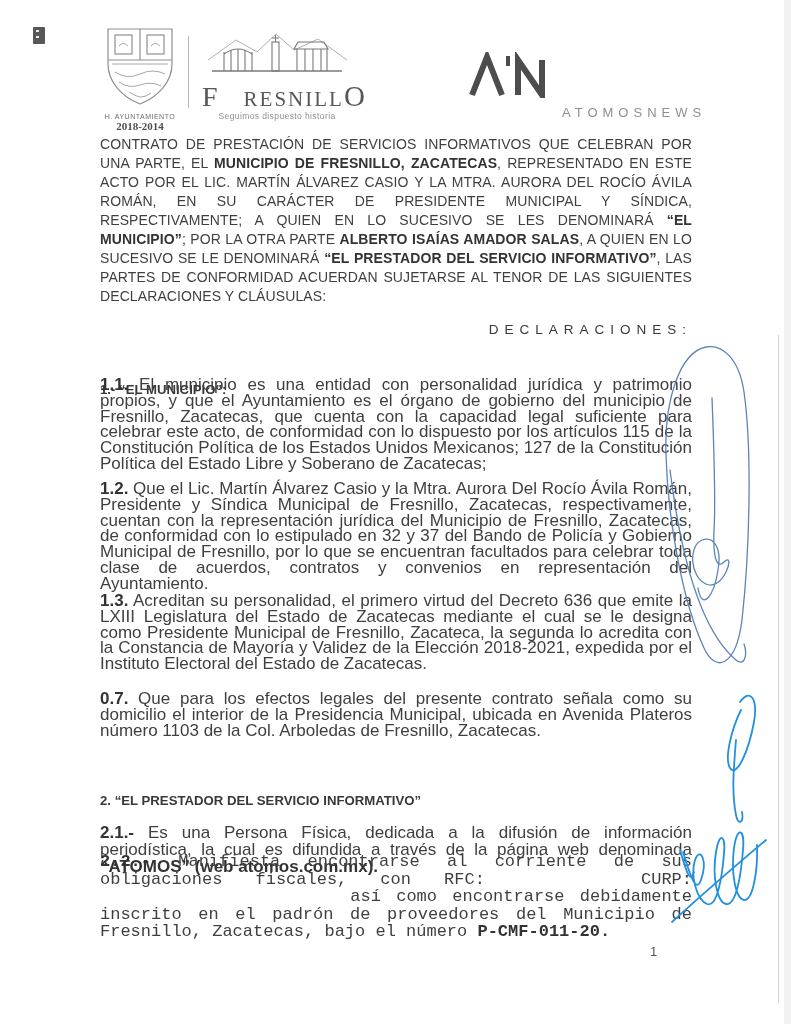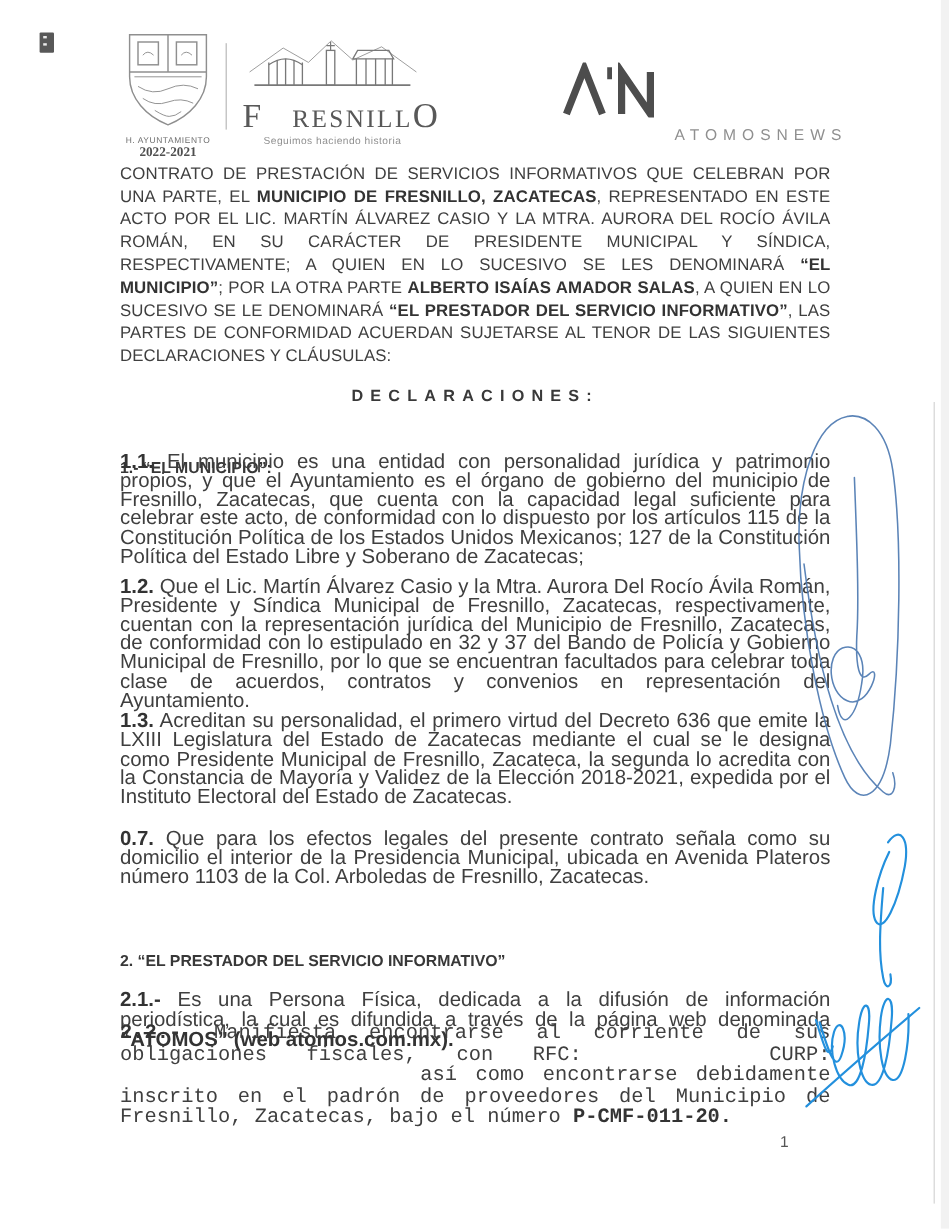--- a/index.html
+++ b/index.html
@@ -22,21 +22,21 @@
   .fresnillo-word{font-family:"Liberation Serif",serif;color:#585858;white-space:nowrap;letter-spacing:2px;line-height:1;}
   .fresnillo-word .big1{font-size:28px;}
   .fresnillo-word .mid{font-size:21px;margin-left:24px;}
   .fresnillo-word .big2{font-size:29px;}
   .fresnillo-tagline{font-size:8.5px;color:#8f8f8f;letter-spacing:.4px;margin-top:0px;}
   .atomos{left:468px;top:52px;width:260px;}
   .atomos-word{position:absolute;left:94px;top:29px;font-size:13px;letter-spacing:5px;color:#8f8f8f;white-space:nowrap;margin-top:24px;}
   
   .block{position:absolute;left:100px;width:592px;text-align:justify;}
   .intro{top:135px;font-size:14px;line-height:19px;letter-spacing:.1px;}
-  .decl-title{top:322px;text-align:center;font-weight:bold;font-size:13.5px;letter-spacing:6px;color:#393939;}
+  .decl-title{top:322px;text-align:right;font-weight:normal;font-size:13.5px;letter-spacing:6px;color:#393939;}
   .sec-title{font-weight:bold;font-size:13.2px;color:#383838;text-align:left;margin-top:36px;}
   .s1{top:346px;}
   .s2{top:757px;}
   .para{font-size:17px;line-height:15.8px;}
   .p11{top:377px;}
   .p12{top:481px;}
   .p13{top:593px;}
   .p14{top:691px;}
   .p21{top:796px;line-height:17px;margin-top:28px;}
   .p22{top:853px;line-height:17.5px;font-family:Liberation Mono, monospace;}
@@ -67,21 +67,21 @@
       <rect x="46" y="9" width="17" height="19"></rect>
       <path d="M18,20 q4,-5 9,0" stroke-width="0.8"></path>
       <path d="M50,20 q4,-5 9,0" stroke-width="0.8"></path>
       <path d="M11,38 h56" stroke-width="0.8"></path>
       <path d="M14,46 q12,8 25,2 q13,-6 25,0" stroke-width="0.8"></path>
       <path d="M18,56 q10,7 21,3 q11,-4 21,1" stroke-width="0.8"></path>
       <path d="M28,66 q8,5 12,5 q5,0 10,-4" stroke-width="0.8"></path>
     </g>
   </svg>
   <div class="shield-caption1">H. AYUNTAMIENTO</div>
-  <div class="shield-caption2">2022-2021</div>
+  <div class="shield-caption2">2018-2014</div>
 </div>
 
 <div class="abs header-divider"></div>
 
 <div class="abs fresnillo">
   <svg width="150" height="48" viewBox="0 0 150 48">
     <g fill="none" stroke="#787878" stroke-width="1.1">
       <path d="M6,30 L34,10 L55,22 L74,4 L92,20 L116,9 L145,30" stroke-width="0.8" stroke="#9a9a9a"></path>
       <path d="M22,24 q14,-10 28,0"></path>
       <line x1="22" y1="22" x2="22" y2="41"></line>
@@ -94,21 +94,21 @@
       <path d="M92,19 L126,19 L122,12 L96,12 Z"></path>
       <line x1="95" y1="19" x2="95" y2="41"></line>
       <line x1="103" y1="19" x2="103" y2="41"></line>
       <line x1="111" y1="19" x2="111" y2="41"></line>
       <line x1="119" y1="19" x2="119" y2="41"></line>
       <line x1="125" y1="19" x2="125" y2="41"></line>
       <line x1="10" y1="41" x2="140" y2="41" stroke-width="1.4"></line>
     </g>
   </svg>
   <div class="fresnillo-word"><span class="big1">F</span><span class="mid">RESNILL</span><span class="big2">O</span></div>
-  <div class="fresnillo-tagline">Seguimos haciendo historia</div>
+  <div class="fresnillo-tagline">Seguimos dispuesto historia</div>
 </div>
 
 <div class="abs atomos">
   <svg width="88" height="46" viewBox="0 0 88 46">
     <g stroke="#4d4d4d" fill="none">
       <path d="M4,43 L19,5 L34,43" stroke-width="6"></path>
       <path d="M40,4 L40,14" stroke-width="4"></path>
       <path d="M50,43 L50,8 L74,43 L74,8" stroke-width="6"></path>
     </g>
   </svg>

